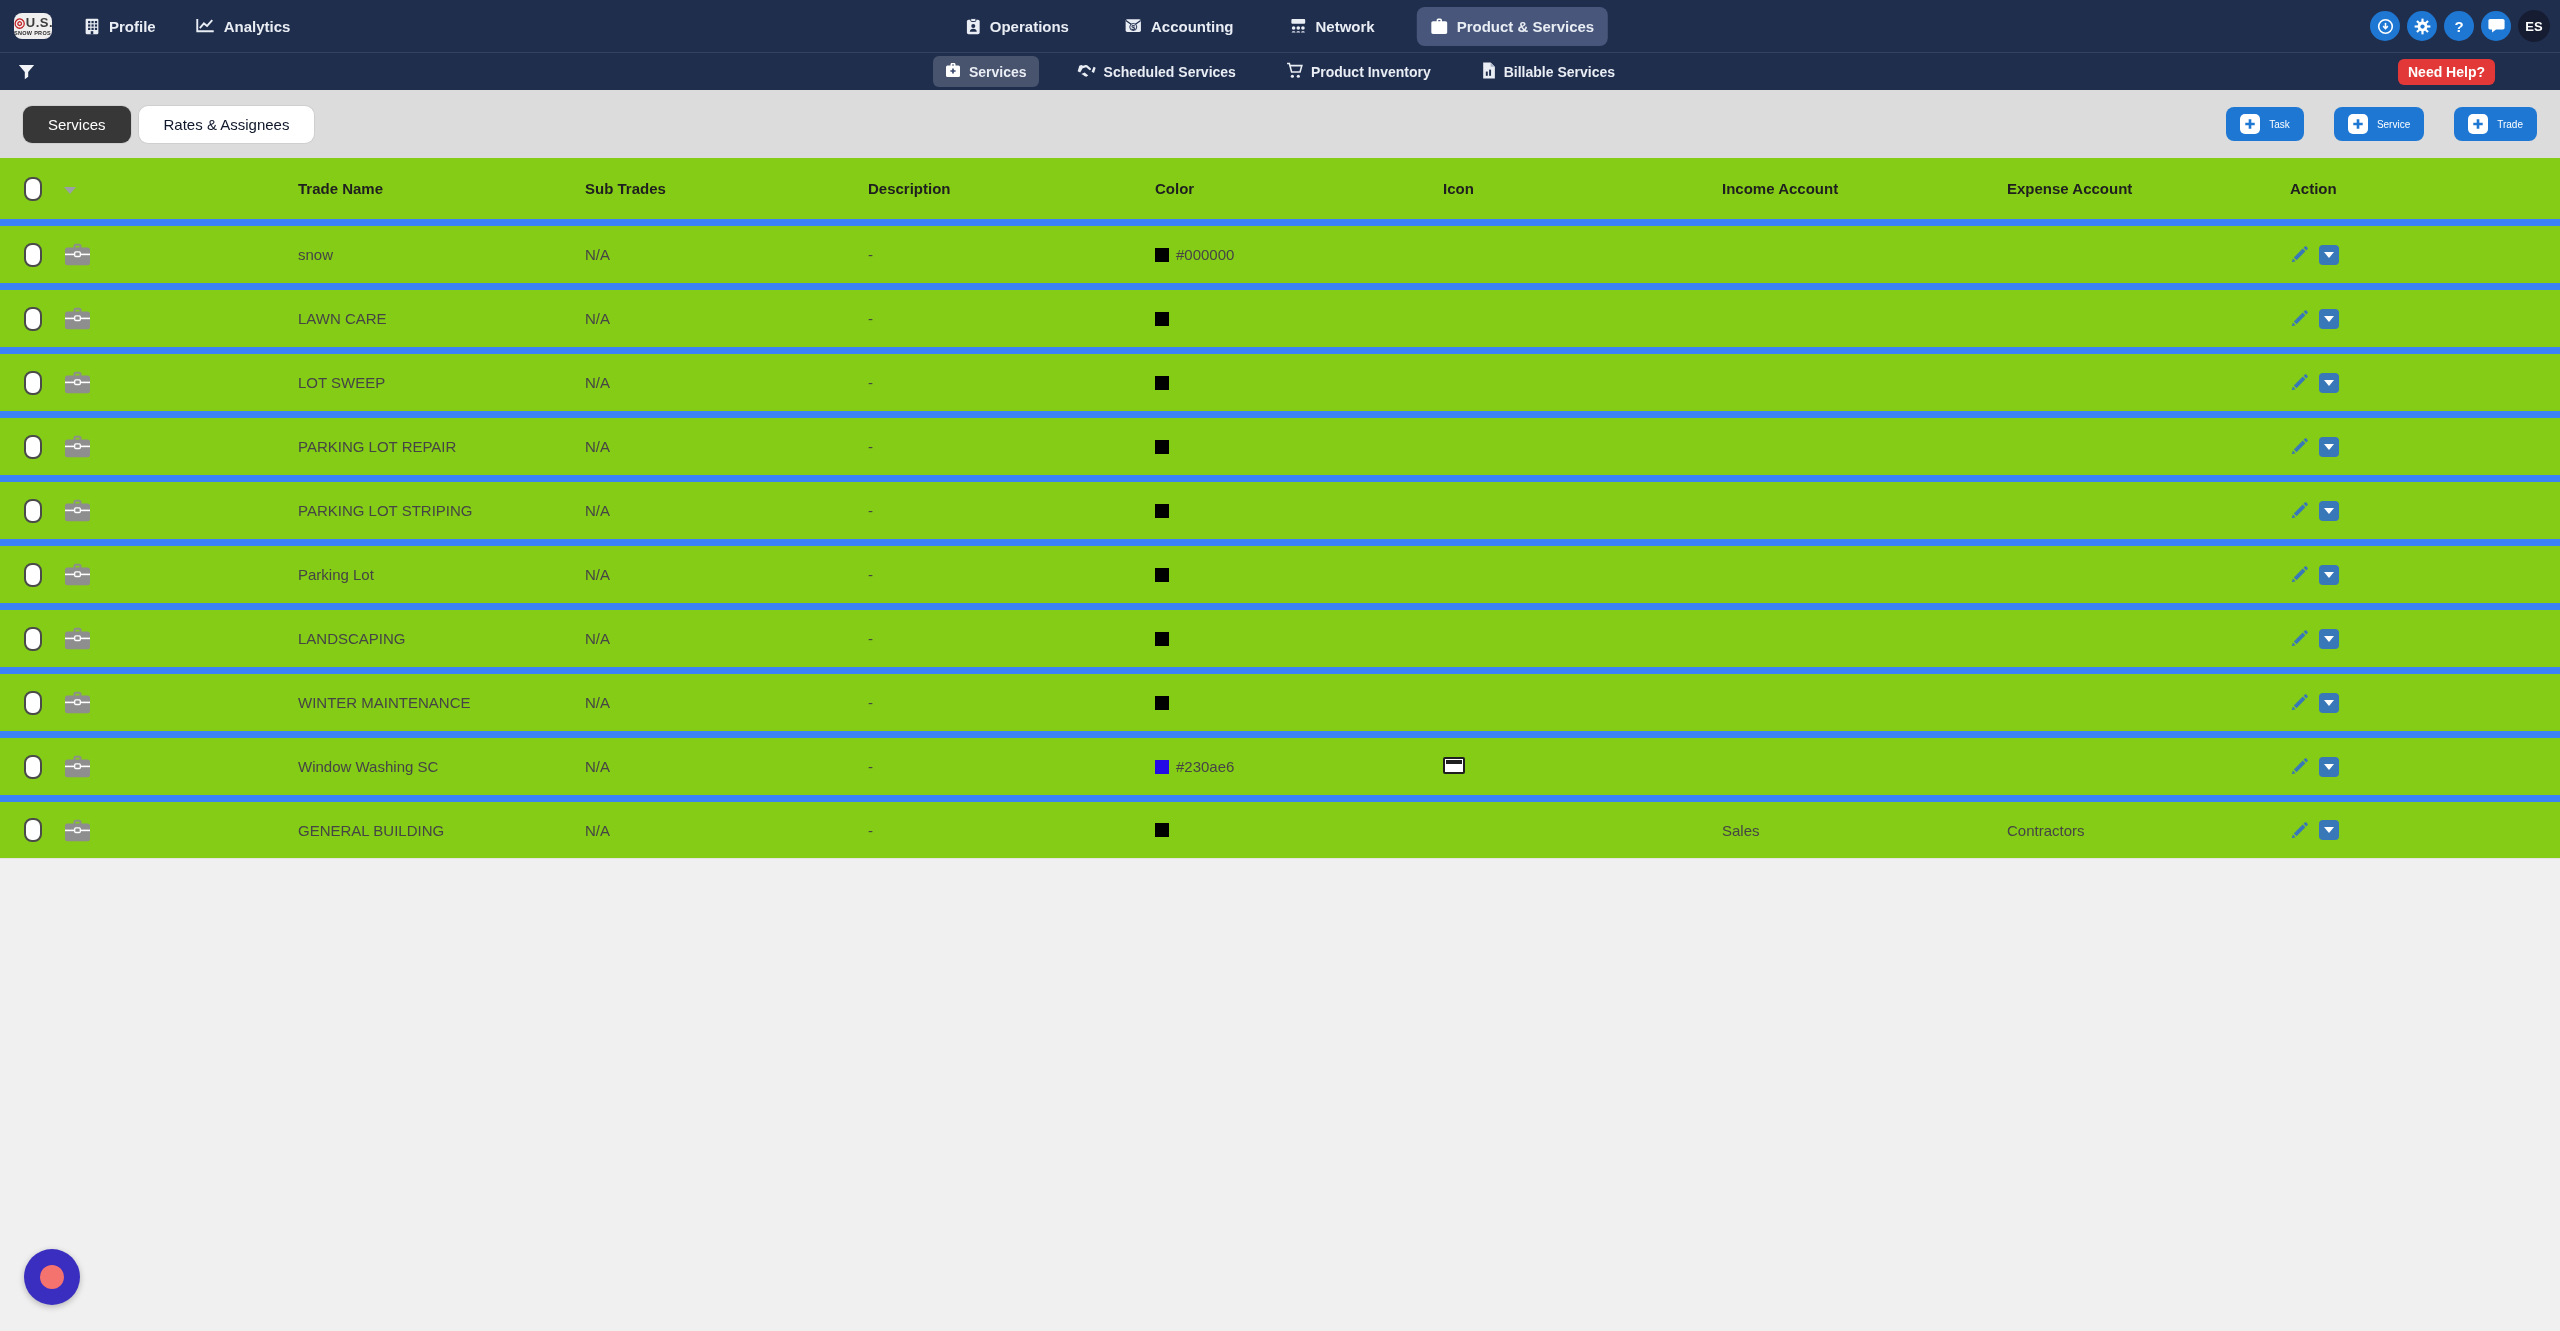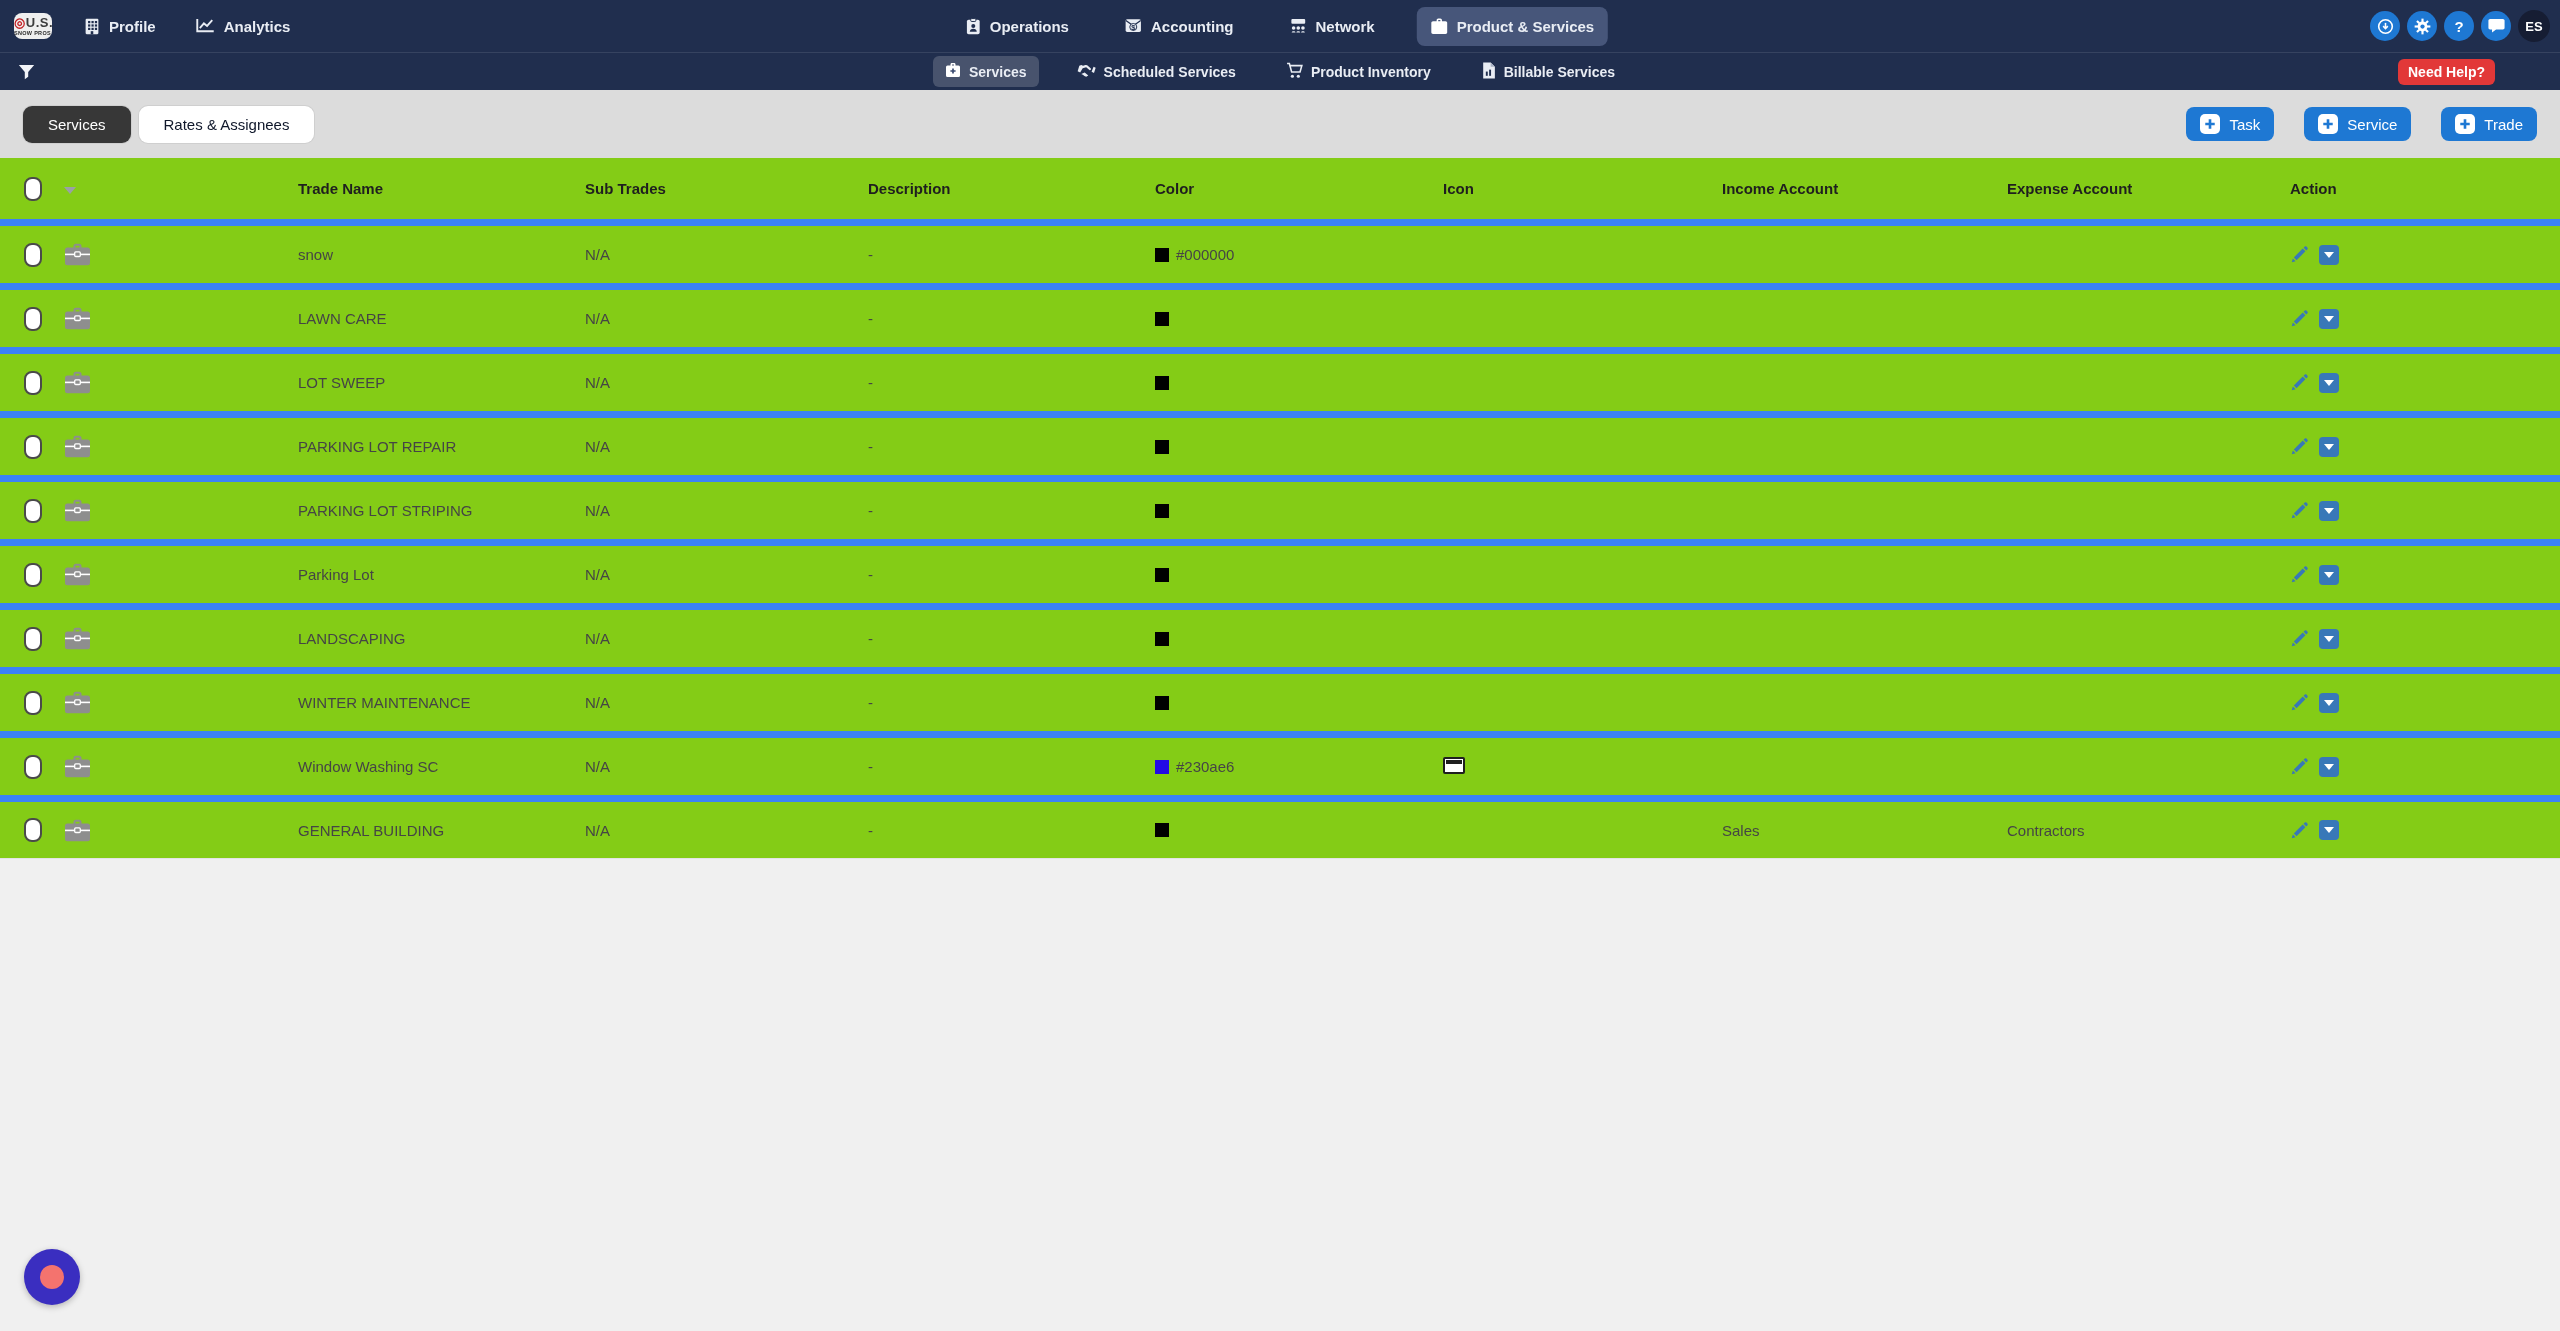--- a/index.html
+++ b/index.html
@@ -26,21 +26,21 @@
   .sub-center { position:absolute; left:50%; transform:translateX(-50%); display:flex; align-items:center; gap:26px; }
   .sub-item { display:flex; align-items:center; gap:8px; color:#E9EDF4; font-size:14px; font-weight:bold; cursor:pointer; padding:6px 12px; border-radius:6px; white-space:nowrap; }
   .sub-item.active { background:rgba(255,255,255,0.18); }
   .help-btn { margin-left:auto; background:#E23838; color:#fff; font-size:14px; font-weight:bold; padding:5px 10px; border-radius:6px; cursor:pointer; }
 
   
   .tabstrip { height:68px; background:#DCDCDC; display:flex; align-items:center; padding:0 23px; }
   .view-tab { font-size:15px; padding:10px 25px; border-radius:9px; cursor:pointer; background:#fff; color:#0f172a; margin-right:8px; box-shadow:0 0 0 1px rgba(0,0,0,0.06); }
   .view-tab.active { background:#373737; color:#fff; }
   .strip-right { margin-left:auto; display:flex; align-items:center; gap:30px; }
-  .create-btn { background:#1E78D3; color:#fff; font-size:15px; display:flex; align-items:center; gap:9px; padding:7px 14px; border-radius:8px; cursor:pointer; }
+  .create-btn { background:#1E78D3; color:#fff; font-size:10px; display:flex; align-items:center; gap:9px; padding:7px 14px; border-radius:8px; cursor:pointer; }
   .plus-square { width:20px; height:20px; background:#fff; border-radius:5px; display:flex; align-items:center; justify-content:center; }
 
   
   .table { background:#84cc16; width:100%; }
   .thead, .trow { display:grid; grid-template-columns:60px 238px 287px 283px 287px 288px 279px 285px 283px 1fr; align-items:center; }
   .thead { height:61px; }
   .trow { height:64px; border-top:7px solid #3b82f6; }
   .trow:last-child { border-bottom:1px solid #E4E4E4; }
   .hcell { font-size:15px; font-weight:bold; color:#1F1F1F; }
   .cell { font-size:15px; color:#454545; }

